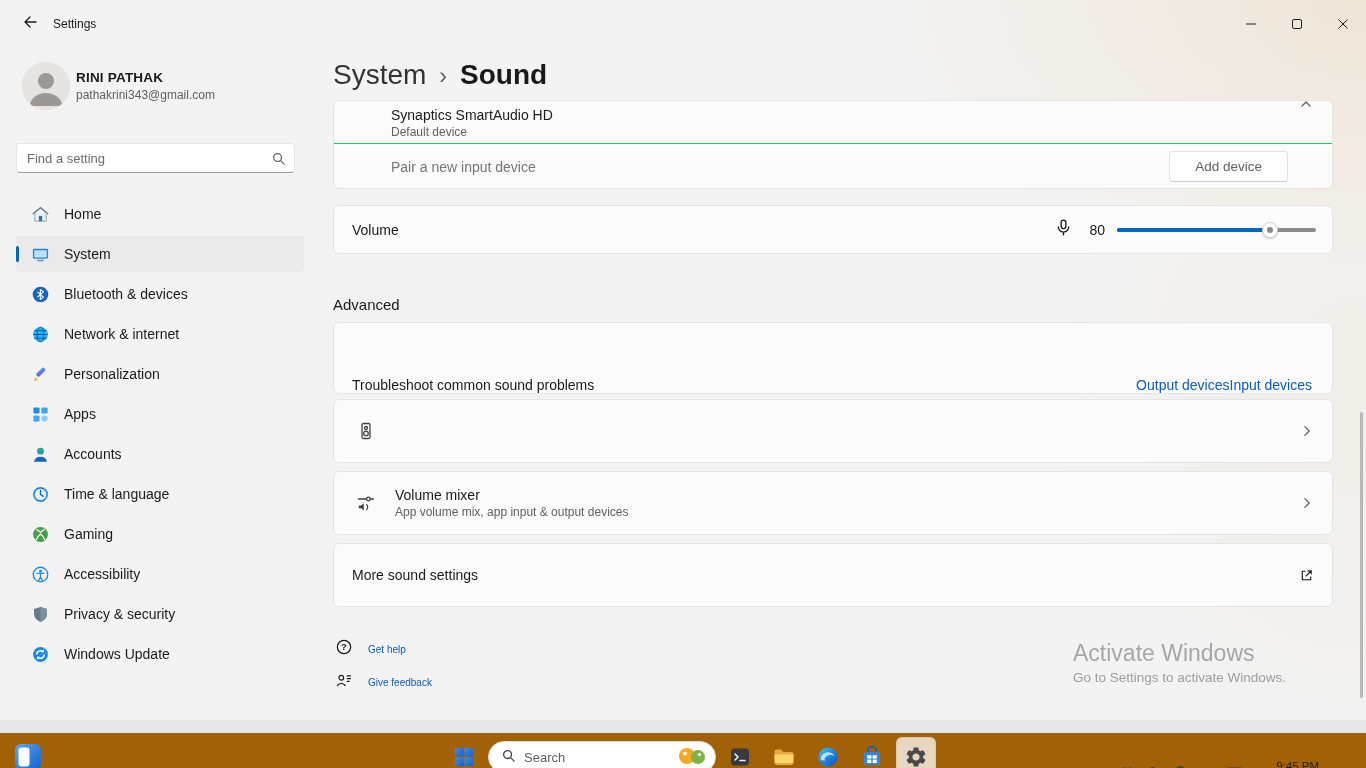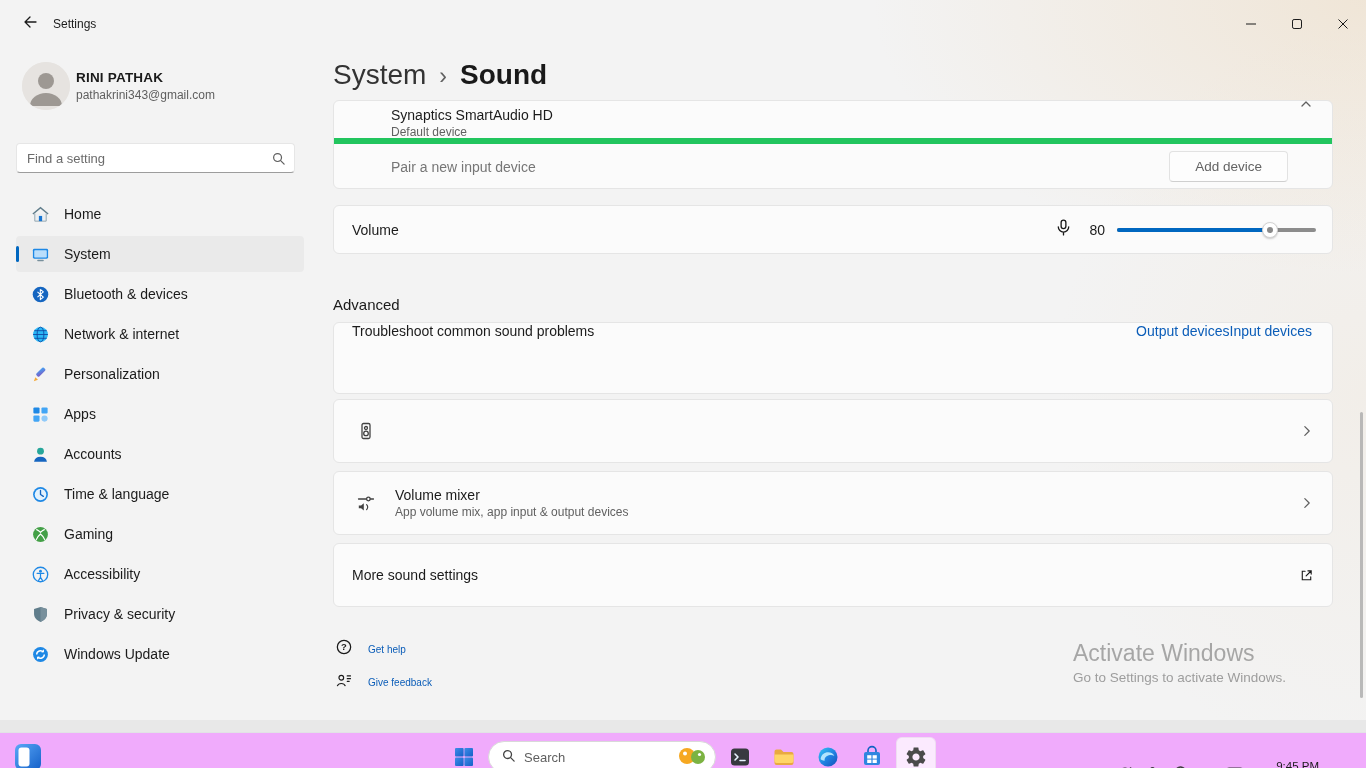--- a/index.html
+++ b/index.html
@@ -51,41 +51,41 @@
   .crumb.parent { font-size:28px; color:#333; cursor:pointer; }
   .crumb.sep { font-size:23px; color:#606060; margin:0 13px; }
   .crumb.current { font-size:28px; font-weight:700; color:#191919; }
 
   .card { position:absolute; left:0; width:1000px; background:#fbfbfb;
     border:1px solid #e5e5e5; border-radius:6px; overflow:hidden; }
   .t14 { font-size:14px; color:#1b1b1b; line-height:16px; }
   .t12 { font-size:12px; color:#616161; line-height:13px; margin-top:3px; }
 
   .card-top { top:52px; height:89px; }
-  .device-row { position:relative; height:43px; padding:6px 16px 0 57px; border-bottom:6px solid #22c55e; cursor:pointer; }
+  .device-row { position:relative; height:43px; padding:6px 16px 0 57px; border-bottom:1px solid #22c55e; cursor:pointer; }
   .device-row .chev-up { position:absolute; right:18px; top:-5px; }
   .pair-row { height:45px; display:flex; align-items:center; justify-content:space-between; padding:0 44px 0 57px; }
   .pair-label { font-size:14px; color:#767676; }
   .btn { height:31px; padding:0 25px; background:#fdfdfd; border:1px solid #e2e2e2; border-bottom-color:#cfcfcf;
     border-radius:4px; font-size:13.5px; color:#636363; font-family:inherit; cursor:pointer; }
 
   .card-volume { top:157px; height:49px; display:flex; align-items:center; padding:0 16px 0 18px; }
   .vol-right { margin-left:auto; display:flex; align-items:center; }
   .vol-val { margin:0 12px 0 14px; min-width:18px; text-align:right; }
   .slider { position:relative; width:199px; height:16px; cursor:pointer; }
   .slider .track { position:absolute; left:0; right:0; top:6px; height:4px; border-radius:2px; background:#8c8c8c; }
   .slider .fill { position:absolute; left:0; top:6px; width:77%; height:4px; border-radius:2px; background:#0067c0; }
   .slider .thumb { position:absolute; left:calc(77% - 8px); top:0; width:16px; height:16px; border-radius:50%;
     background:#fff; border:1px solid #d2d2d2; box-shadow:0 1px 2px rgba(0,0,0,.2); }
   .slider .thumb::after { content:""; position:absolute; left:4px; top:4px; width:6px; height:6px;
     border-radius:50%; background:#8a8a8a; }
 
   .advanced-h { position:absolute; left:0; top:248px; font-size:15px; font-weight:400; color:#1a1a1a; }
 
-  .card-tshoot { top:274px; height:72px; display:flex; align-items:flex-start; padding:0 20px 0 18px; }
+  .card-tshoot { top:274px; height:72px; display:flex; align-items:flex-end; padding:0 20px 0 18px; }
   .tshoot-links { margin-left:auto; display:flex; }
   .link { color:#0b5db8; font-size:14px; cursor:pointer; }
 
   .card-item { display:flex; align-items:center; padding:0 18px 0 20px; height:64px; cursor:pointer; }
   .card-alldev { top:351px; }
   .card-mixer { top:423px; }
   .item-icon { width:24px; display:flex; justify-content:center; margin-right:17px; }
   .chev { margin-left:auto; display:flex; }
 
   .card-more { top:495px; height:64px; display:flex; align-items:center; padding:0 18px; cursor:pointer; }
@@ -97,21 +97,21 @@
 
   .watermark { position:absolute; left:740px; top:592px; }
   .wm1 { font-size:23px; color:rgba(110,110,110,.58); }
   .wm2 { font-size:13.5px; color:rgba(110,110,110,.65); margin-top:3px; }
 
   .scrollbar { position:absolute; right:3px; top:412px; width:3px; height:286px;
     background:#a6a6a6; border-radius:2px; opacity:.75; }
 
   
   .taskbar { position:absolute; left:0; bottom:0; width:1366px; height:36px;
-    background:#f0abfc; border-top:1px solid #e2e3e6; }
+    background:#a16207; border-top:1px solid #e2e3e6; }
   .widgets-btn { position:absolute; left:10px; top:6px; width:36px; height:36px; border-radius:6px;
     display:flex; align-items:center; justify-content:center; cursor:pointer; }
   .tb-center { position:absolute; left:444px; top:4px; height:40px; display:flex; align-items:center; gap:4px; }
   .tb-app { width:40px; height:40px; border-radius:6px; display:flex; align-items:center; justify-content:center;
     position:relative; cursor:pointer; }
   .tb-app svg { width:24px; height:24px; }
   .tb-app.active { background:rgba(255,255,255,.75); box-shadow:0 0 0 1px rgba(0,0,0,.05) inset; }
   .tb-app.active::after { content:""; position:absolute; bottom:1px; left:50%; transform:translateX(-50%);
     width:20px; height:3px; border-radius:2px; background:#0067c0; }
   .search-pill { width:228px; height:32px; background:#fff; border:1px solid #d9d9d9; border-radius:17px;

